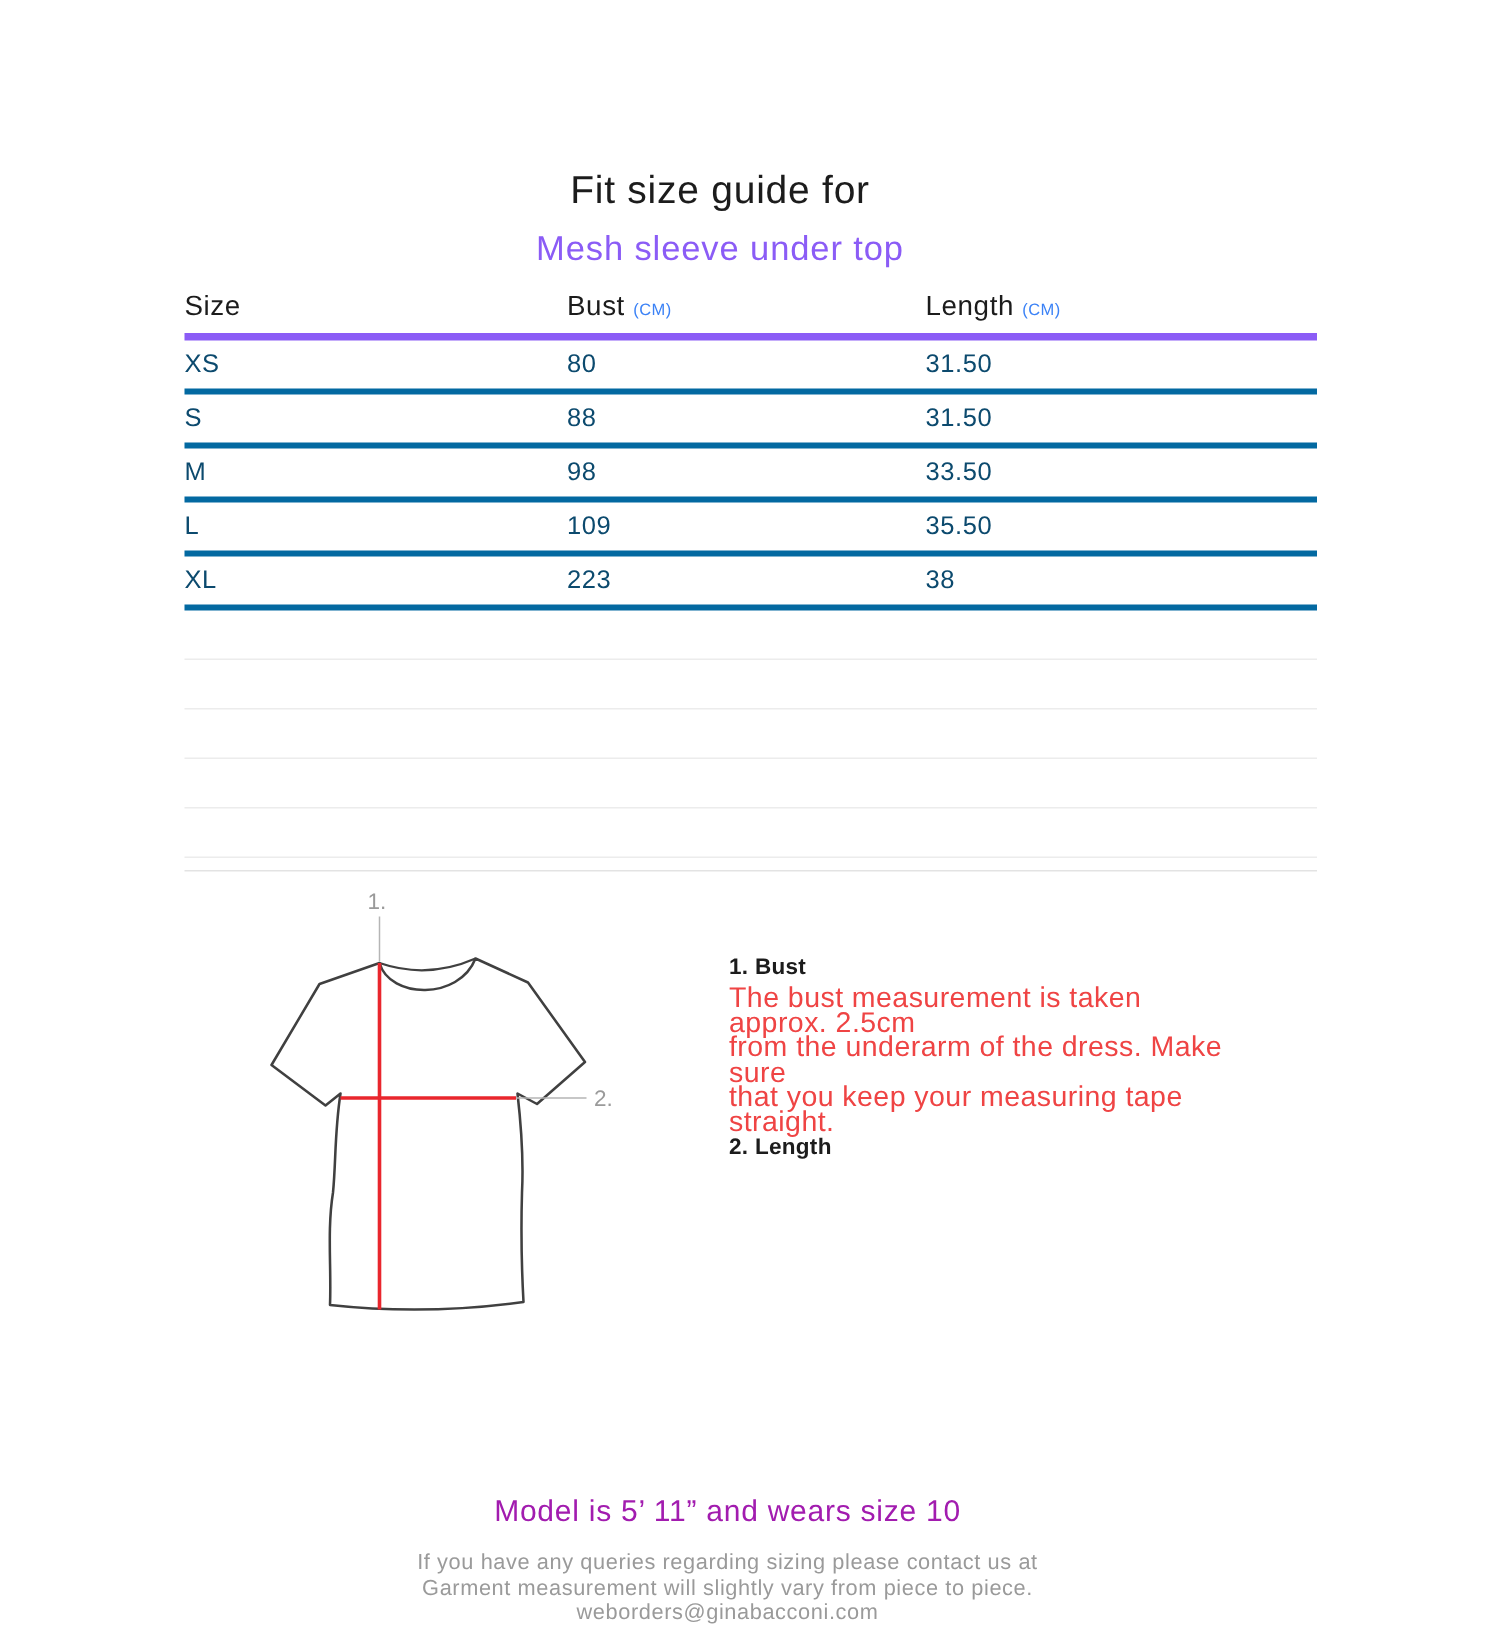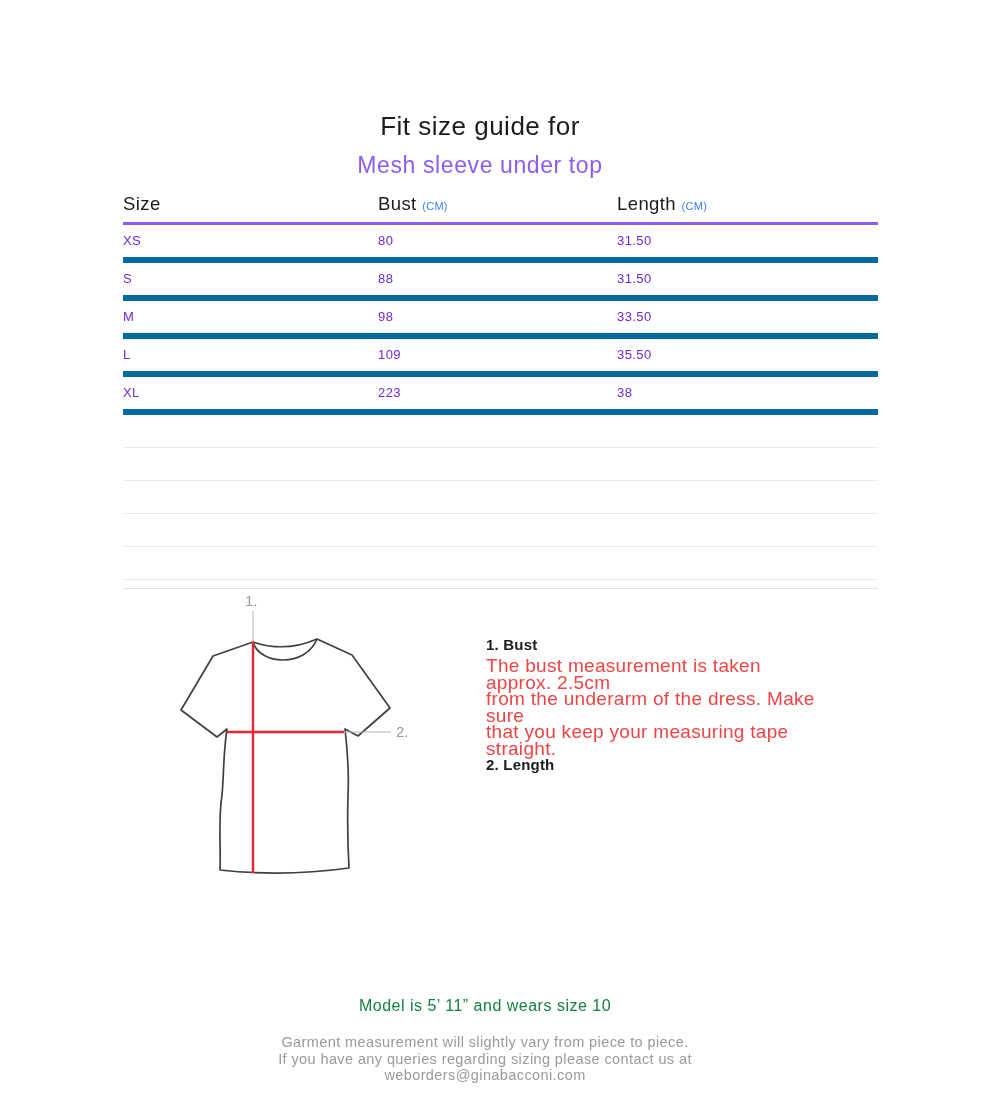--- a/index.html
+++ b/index.html
@@ -39,40 +39,40 @@
     top: 188px;
     width: 755px;
   }
   .t-row {
     display: grid;
     grid-template-columns: 255px 239px 1fr;
   }
   .t-head {
     height: 34px;
     align-items: end;
-    border-bottom: 3px solid #8b5cf6;
+    border-bottom: 5px solid #8b5cf6;
   }
   .t-head .cell {
     font-size: 18.5px;
     color: #1c1c1c;
     letter-spacing: 0.4px;
     padding-bottom: 7px;
   }
   .t-head .unit {
     font-size: 11px;
     letter-spacing: 0.3px;
     color: #3b82f6;
   }
   .t-data {
     height: 32px;
     line-height: 32px;
-    border-bottom: 6px solid #0369a1;
-    font-size: 13px;
+    border-bottom: 4px solid #0369a1;
+    font-size: 17px;
     letter-spacing: 0.4px;
-    color: #6d28d9;
+    color: #0c4a6e;
   }
   .t-empty {
     height: 32px;
     border-bottom: 1px solid #ececec;
   }
   .t-final-line {
     height: 8px;
     border-bottom: 1px solid #e3e3e3;
   }
 
@@ -111,23 +111,23 @@
     color: #ef4444;
   }
 
   
   .model-note {
     position: absolute;
     top: 997px;
     left: 0;
     width: 970px;
     text-align: center;
-    font-size: 16px;
+    font-size: 20px;
     letter-spacing: 0.5px;
-    color: #15803d;
+    color: #a21caf;
   }
   .footer-para {
     position: absolute;
     top: 1034px;
     left: 0;
     width: 970px;
     text-align: center;
   }
   .footer-line {
     font-size: 14.5px;
@@ -234,18 +234,18 @@
     <div class="note-line">that you keep your measuring tape straight.</div>
   </div>
 
   <div class="note note-2">
     <div class="note-heading">2. Length</div>
   </div>
 
   <div class="model-note">Model is 5’ 11” and wears size 10</div>
 
   <div class="footer-para">
+    <div class="footer-line">If you have any queries regarding sizing please contact us at</div>
     <div class="footer-line">Garment measurement will slightly vary from piece to piece.</div>
-    <div class="footer-line">If you have any queries regarding sizing please contact us at</div>
     <div class="footer-line">weborders@ginabacconi.com</div>
   </div>
 
 </div>
 
 </body></html>

